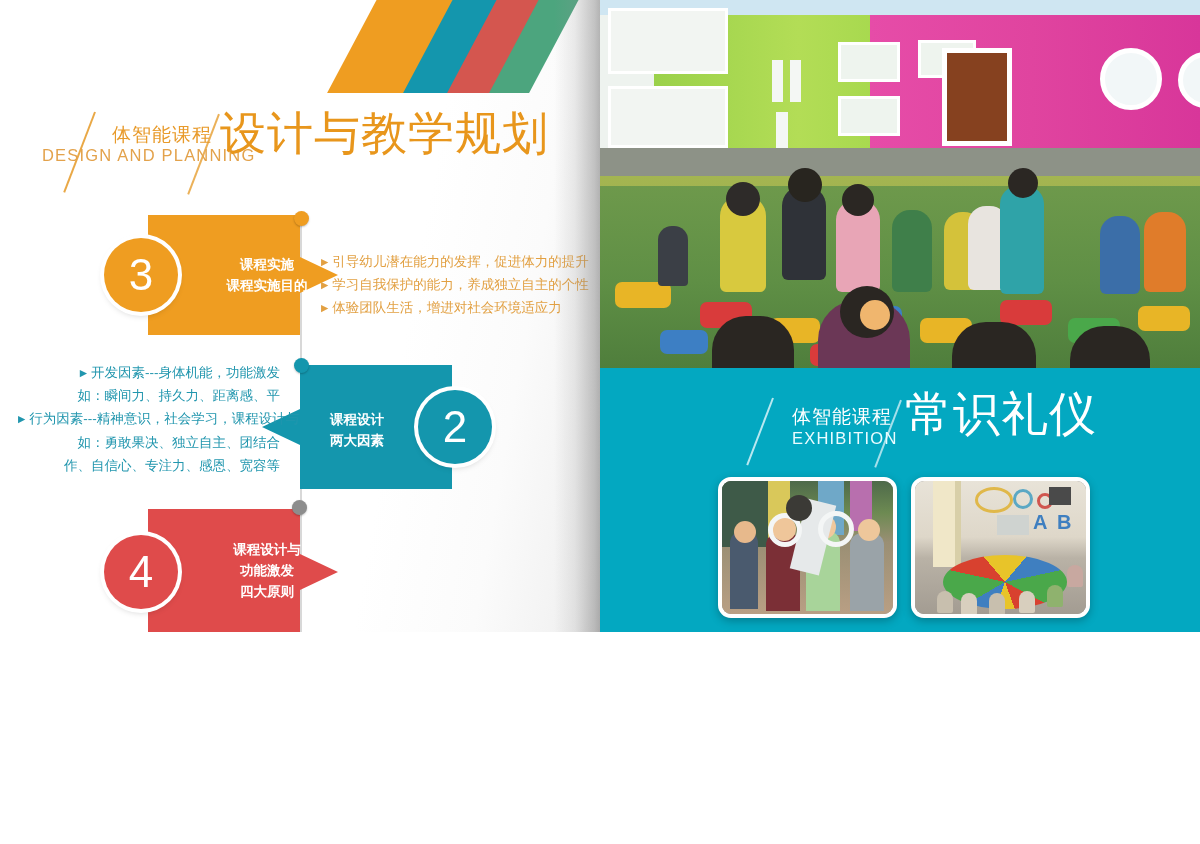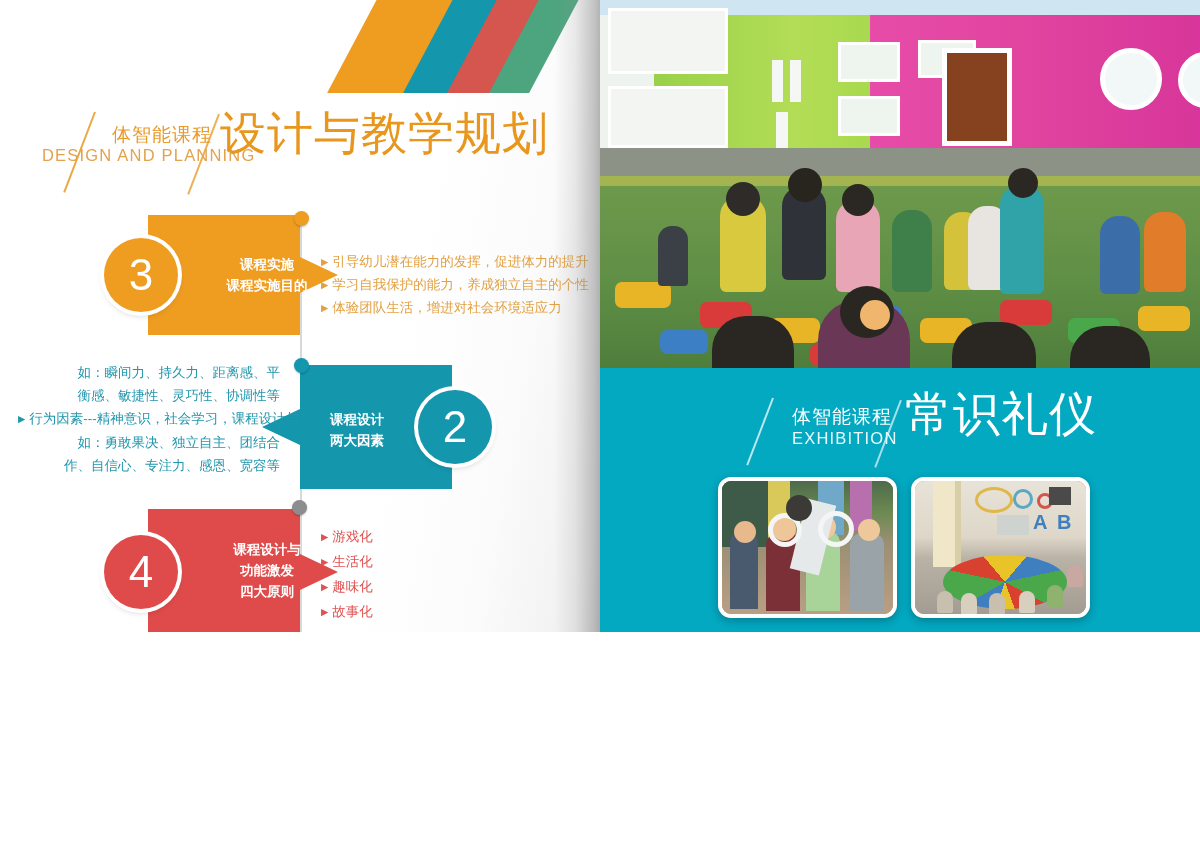--- a/index.html
+++ b/index.html
@@ -178,47 +178,41 @@
           <path d="M190,62 L168,40 L168,84 Z" fill="#ffffff"></path>
         </svg>
         <div class="circ" style="left:418px;top:33px;background:#1496AD;">
           <span>2</span>
         </div>
         <div class="arrow-label" style="left:297px;top:53px;">
           <div>课程设计</div>
           <div>两大因素</div>
         </div>
         <div class="bullets leftside" style="left:18px;top:4px;width:262px;color:#2196AE;">
+          <div class="b">开发因素---身体机能，功能激发</div>
           <div class="b cont">如：瞬间力、持久力、距离感、平</div>
-          <div class="b cont">衡感、敏捷性、灵巧性、协调性等</div>
           <div class="b">行为因素---精神意识，社会学习，课程设计与</div>
           <div class="b cont">如：勇敢果决、独立自主、团结合</div>
           <div class="b cont">作、自信心、专注力、感恩、宽容等</div>
         </div>
         <div class="dot" style="left:294px;top:1px;background:#1496AD;"></div>
       </div>
 
       <div class="row" style="top:292px;height:145px;">
         <svg class="arrow" style="left:148px;top:12px;width:190px;height:126px;" viewBox="0 0 190 126">
           <path d="M0,0 L0,126 L152,126 L152,81 L190,63 L152,45 L152,0 Z" fill="#DF4B4B"></path>
           <path d="M0,63 L22,41 L22,85 Z" fill="#ffffff"></path>
         </svg>
         <div class="circ" style="left:104px;top:38px;background:#DF4B4B;">
           <span>4</span>
         </div>
         <div class="arrow-label" style="left:207px;top:43px;">
           <div>课程设计与</div>
           <div>功能激发</div>
           <div>四大原则</div>
-        </div>
-        <div class="bullets right" style="left:321px;top:27px;color:#E05151;line-height:1.86;">
-          <div class="b">游戏化</div>
-          <div class="b">生活化</div>
-          <div class="b">趣味化</div>
-          <div class="b">故事化</div>
         </div>
         <div class="dot" style="left:292px;top:3px;background:#8d8d8d;"></div>
       </div>
 
       <div class="row" style="top:437px;height:140px;">
         <svg class="arrow" style="left:262px;top:8px;width:190px;height:124px;" viewBox="0 0 190 124">
           <path d="M190,0 L190,124 L38,124 L38,80 L0,62 L38,44 L38,0 Z" fill="#4CB089"></path>
           <path d="M190,62 L168,40 L168,84 Z" fill="#ffffff"></path>
         </svg>
         <div class="circ" style="left:418px;top:33px;background:#4CB089;">

